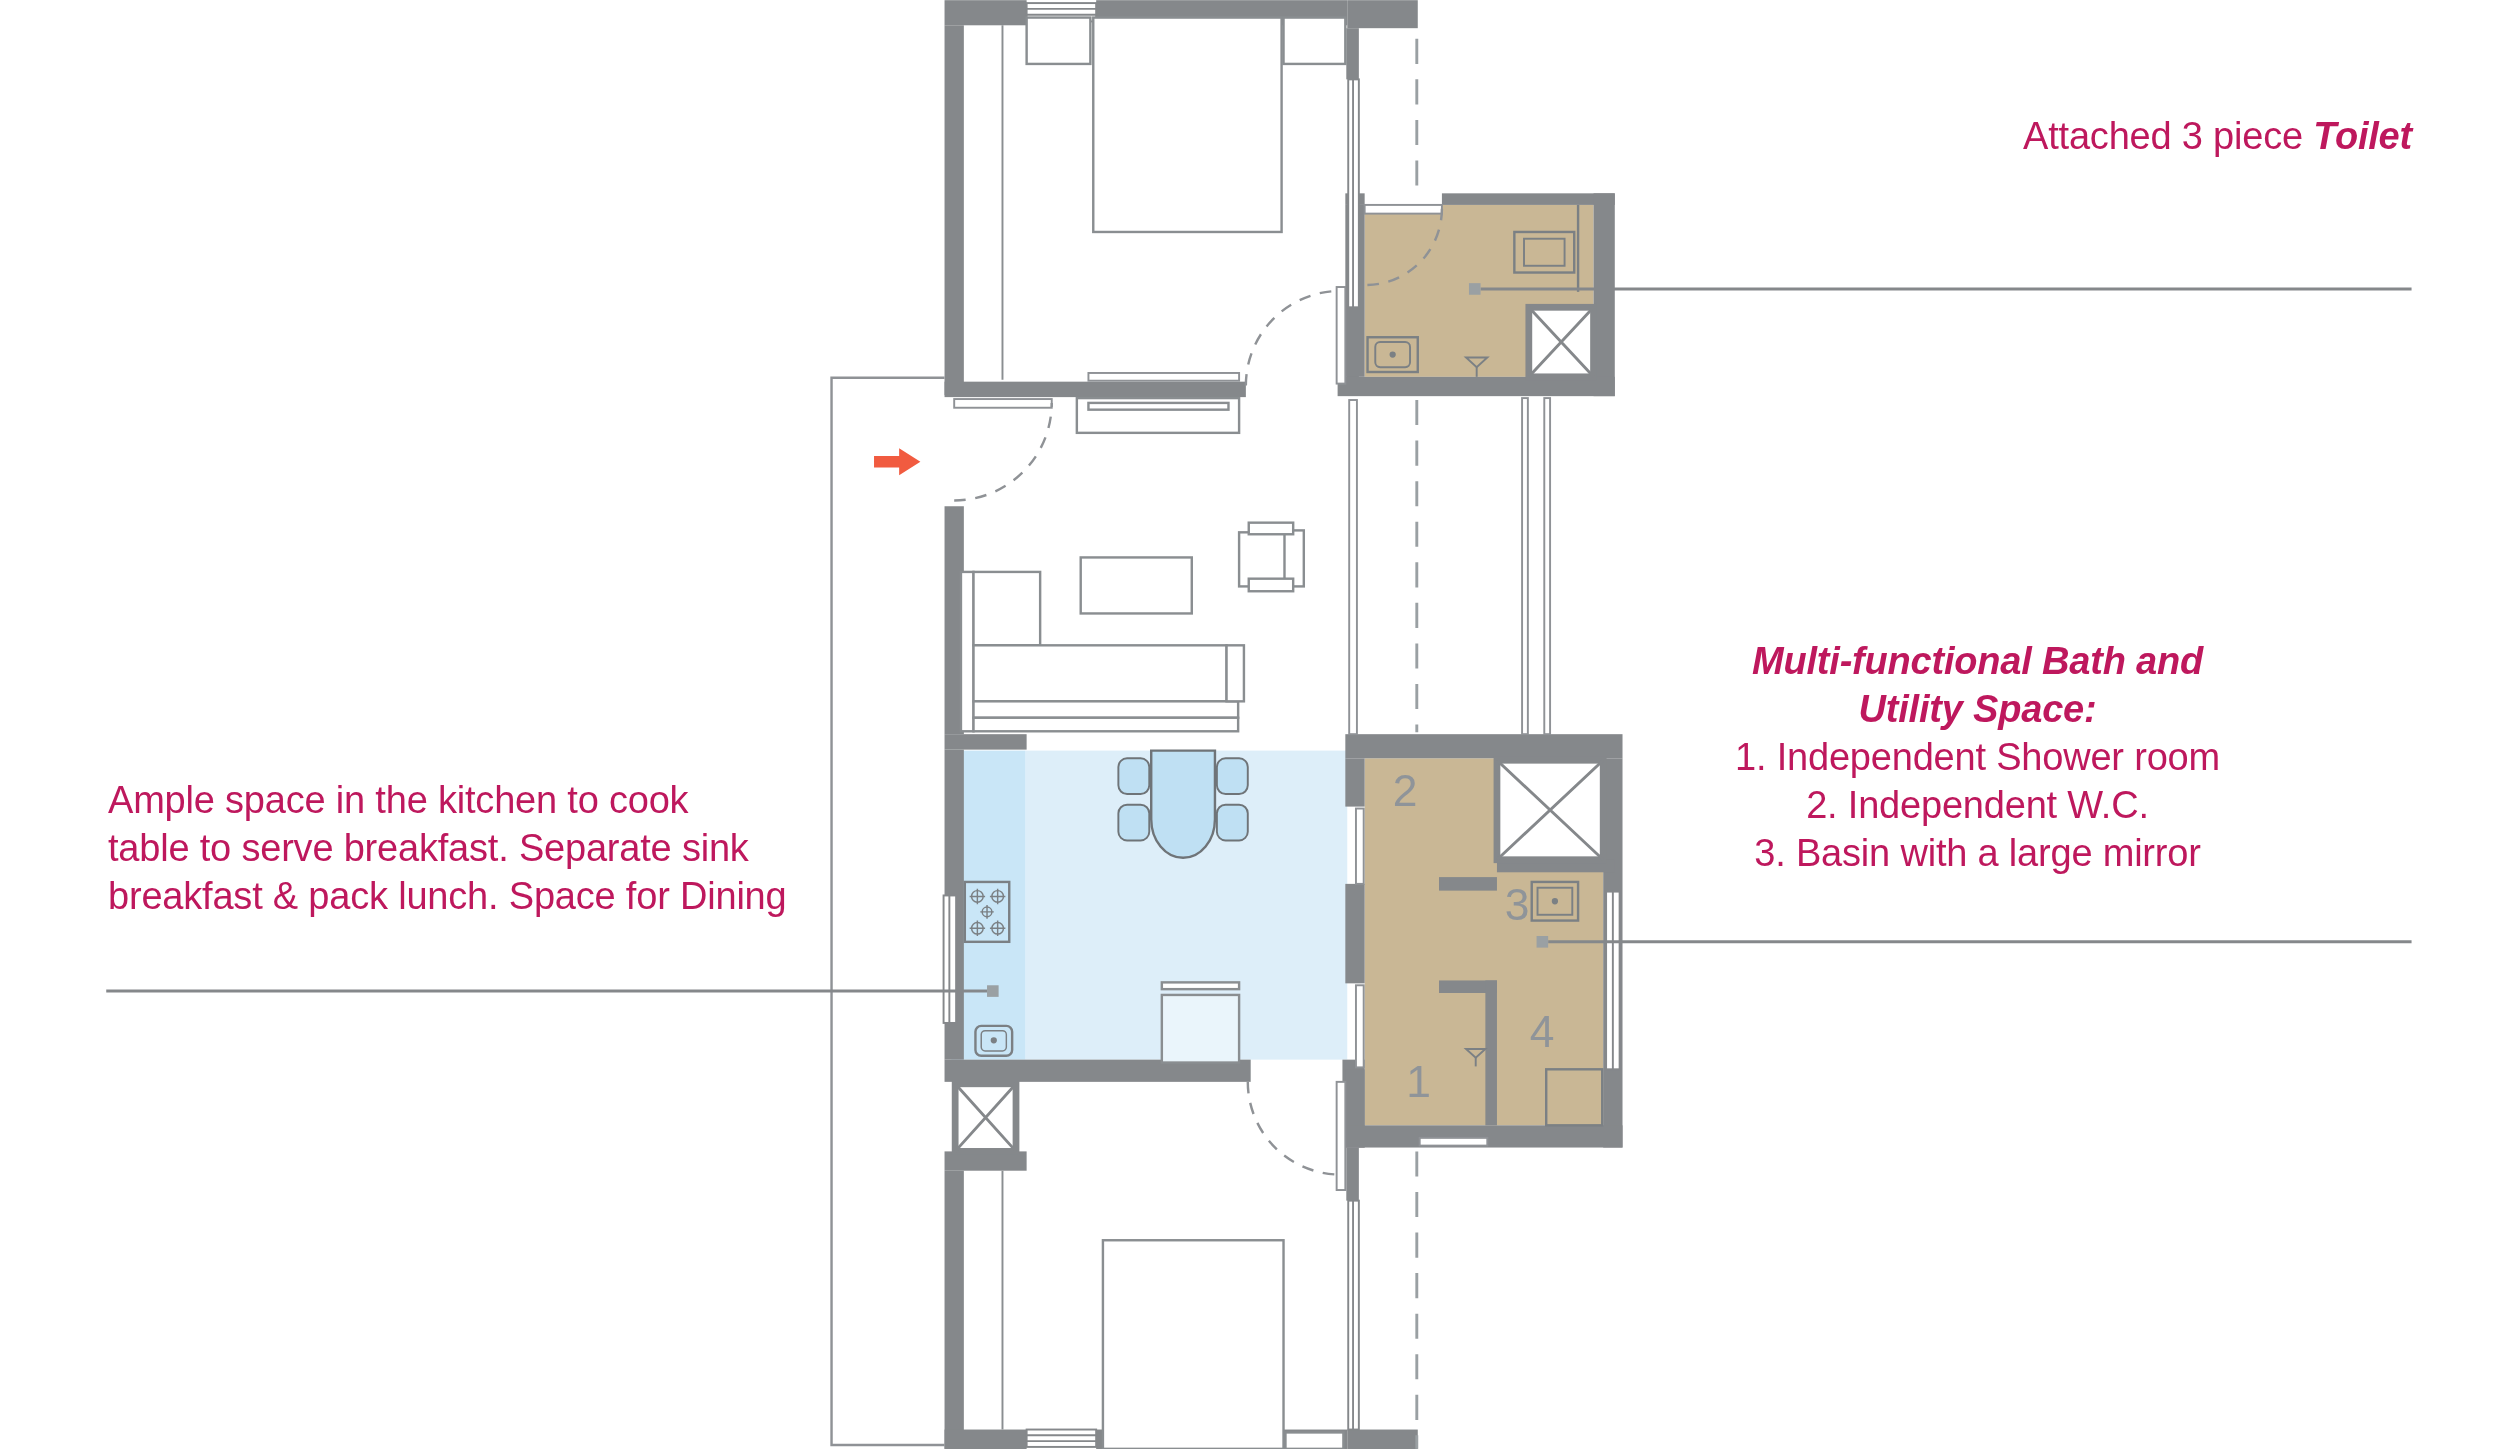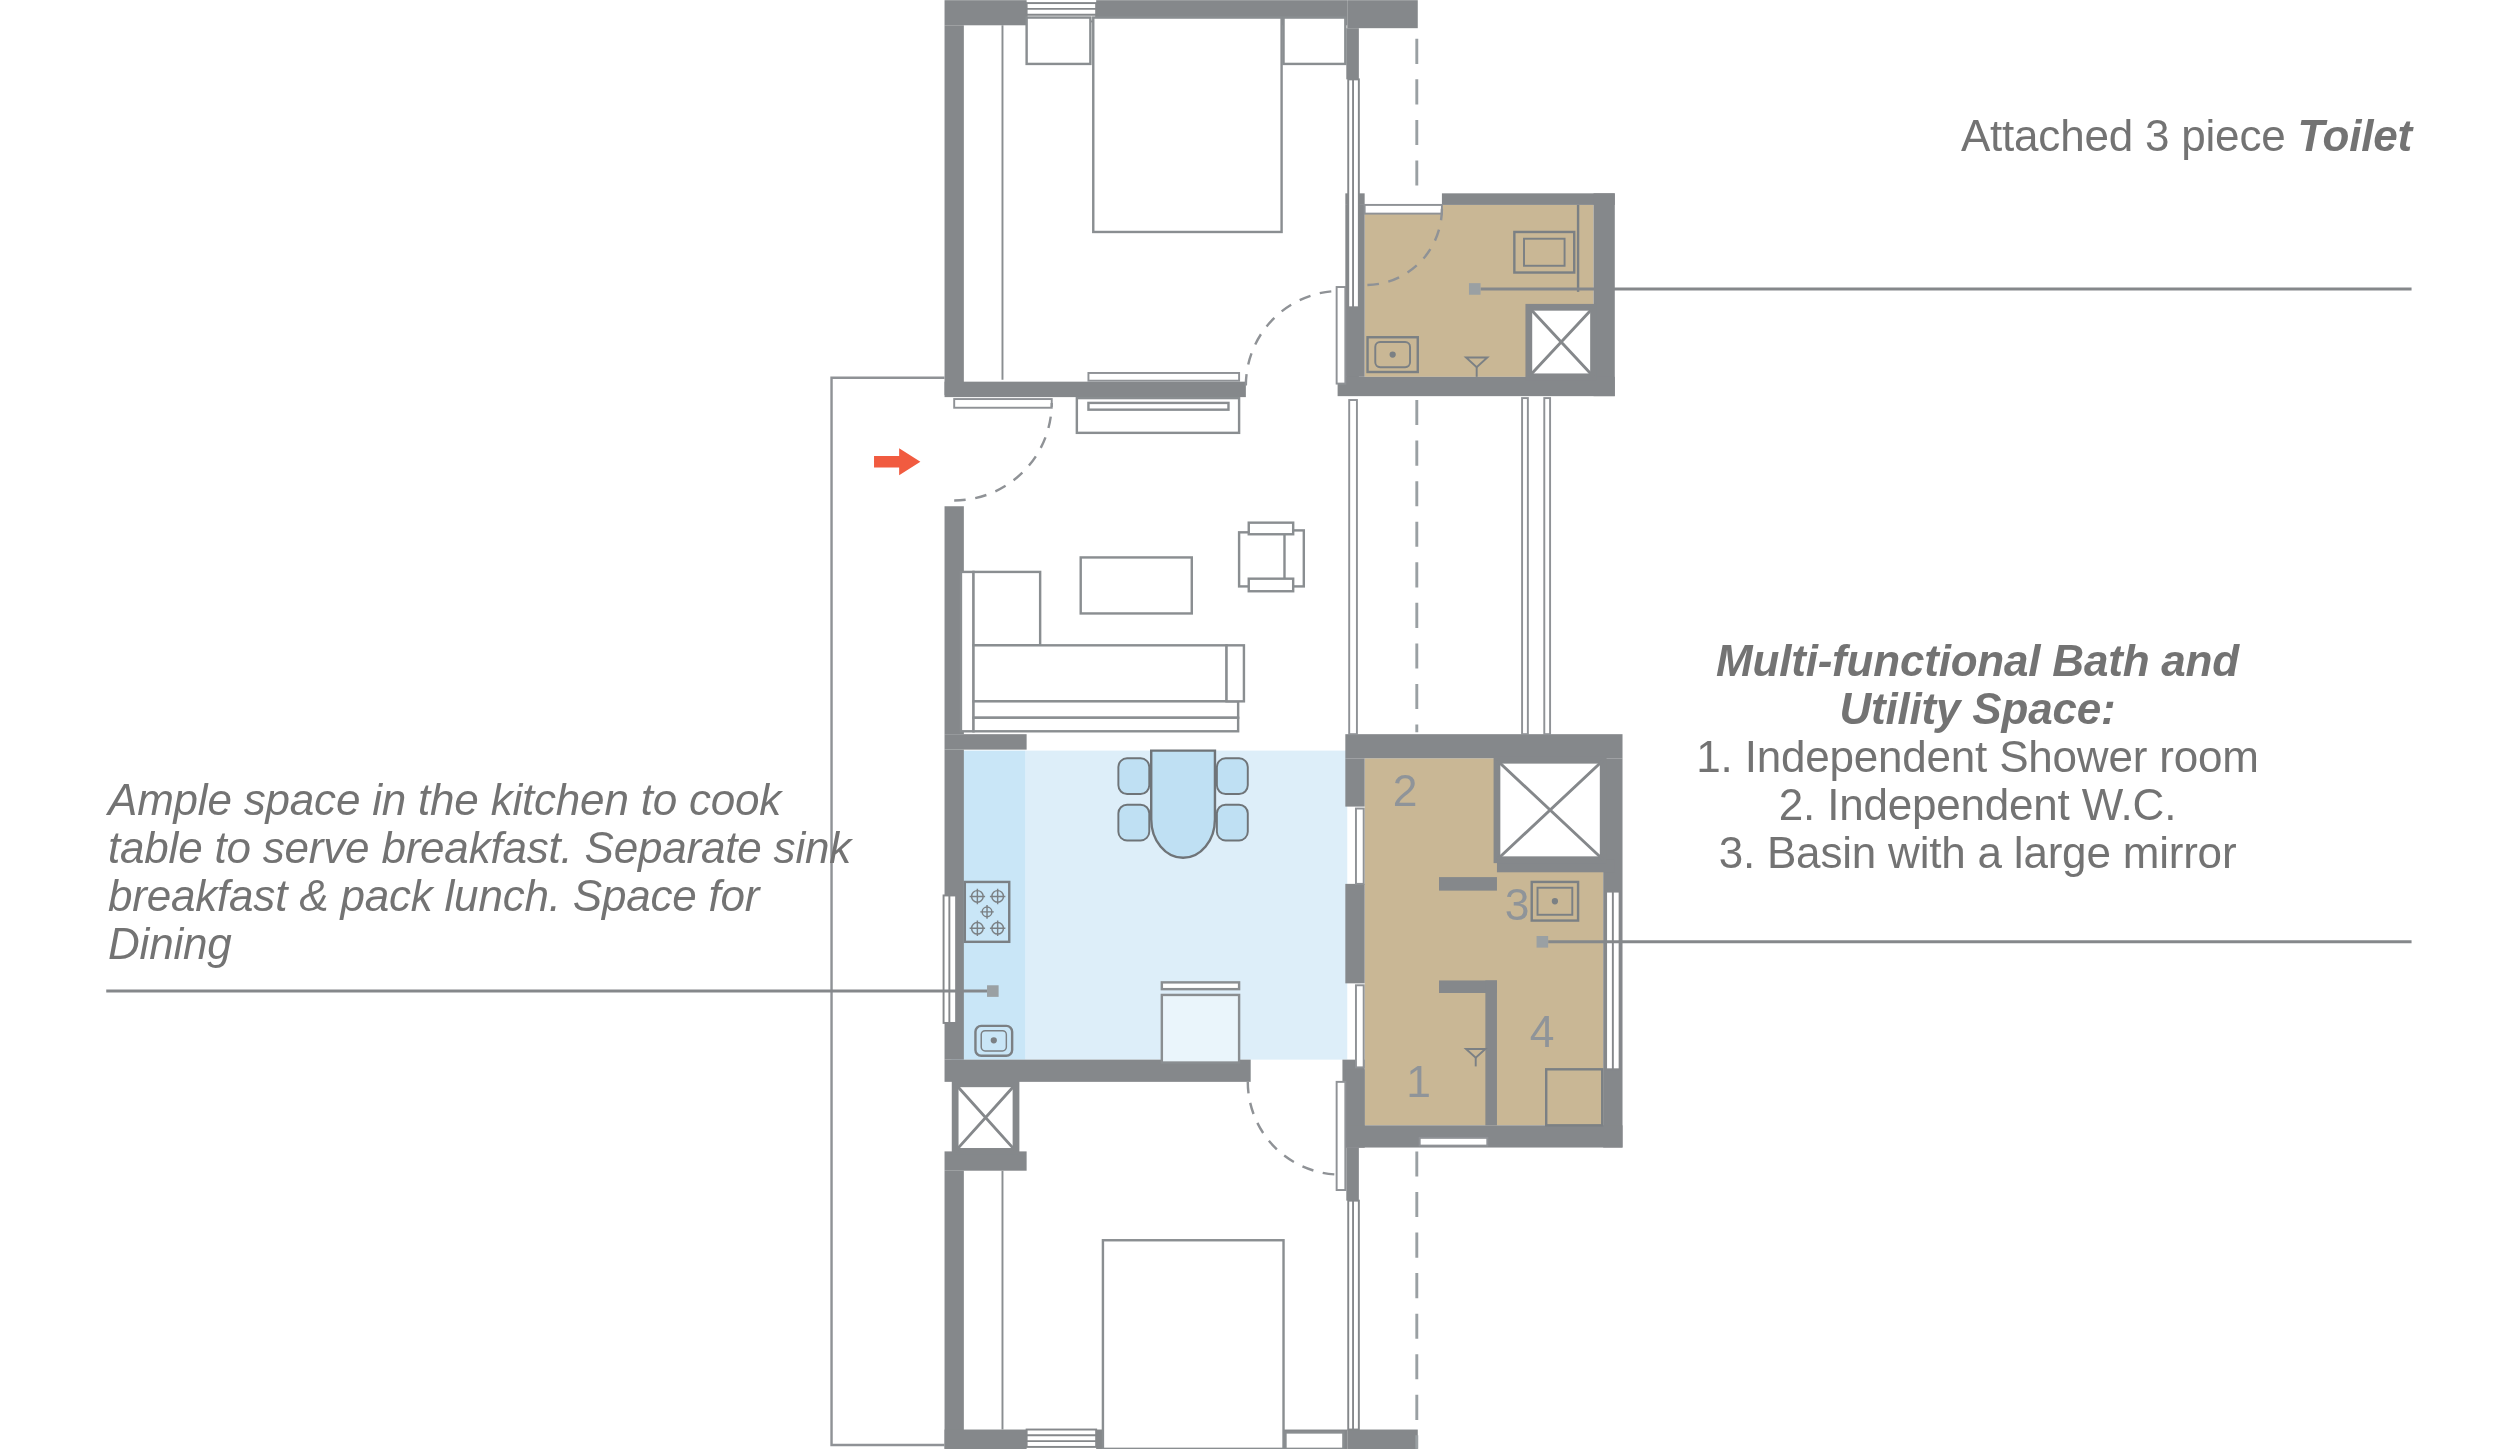--- a/index.html
+++ b/index.html
@@ -6,30 +6,30 @@
   .canvas{
     position:relative;
     width:2512px;height:1450px;
     background:#ffffff;
     font-family:"Liberation Sans", sans-serif;
     overflow:hidden;
   }
   .plan-svg{position:absolute;left:0;top:0;}
   .note{
     position:absolute;
-    color:#737373;
-    font-size:44px;
+    color:#be185d;
+    font-size:38px;
     line-height:48px;
     letter-spacing:-0.2px;
   }
   .note .line{display:block;}
   .bi{font-weight:700;font-style:italic;}
   .note-toilet{right:100px;top:112px;width:869px;text-align:right;}
   .note-bath{right:100px;top:637px;width:869px;text-align:center;}
-  .note-kitchen{left:108px;top:776px;width:753px;text-align:left;font-style:italic;}
+  .note-kitchen{left:108px;top:776px;width:753px;text-align:left;}
   .room-num{
     font-family:"Liberation Sans", sans-serif;
     font-size:46px;
     fill:#8F9499;
   }
 </style>
 </head>
 <body>
 
 <div class="canvas">

